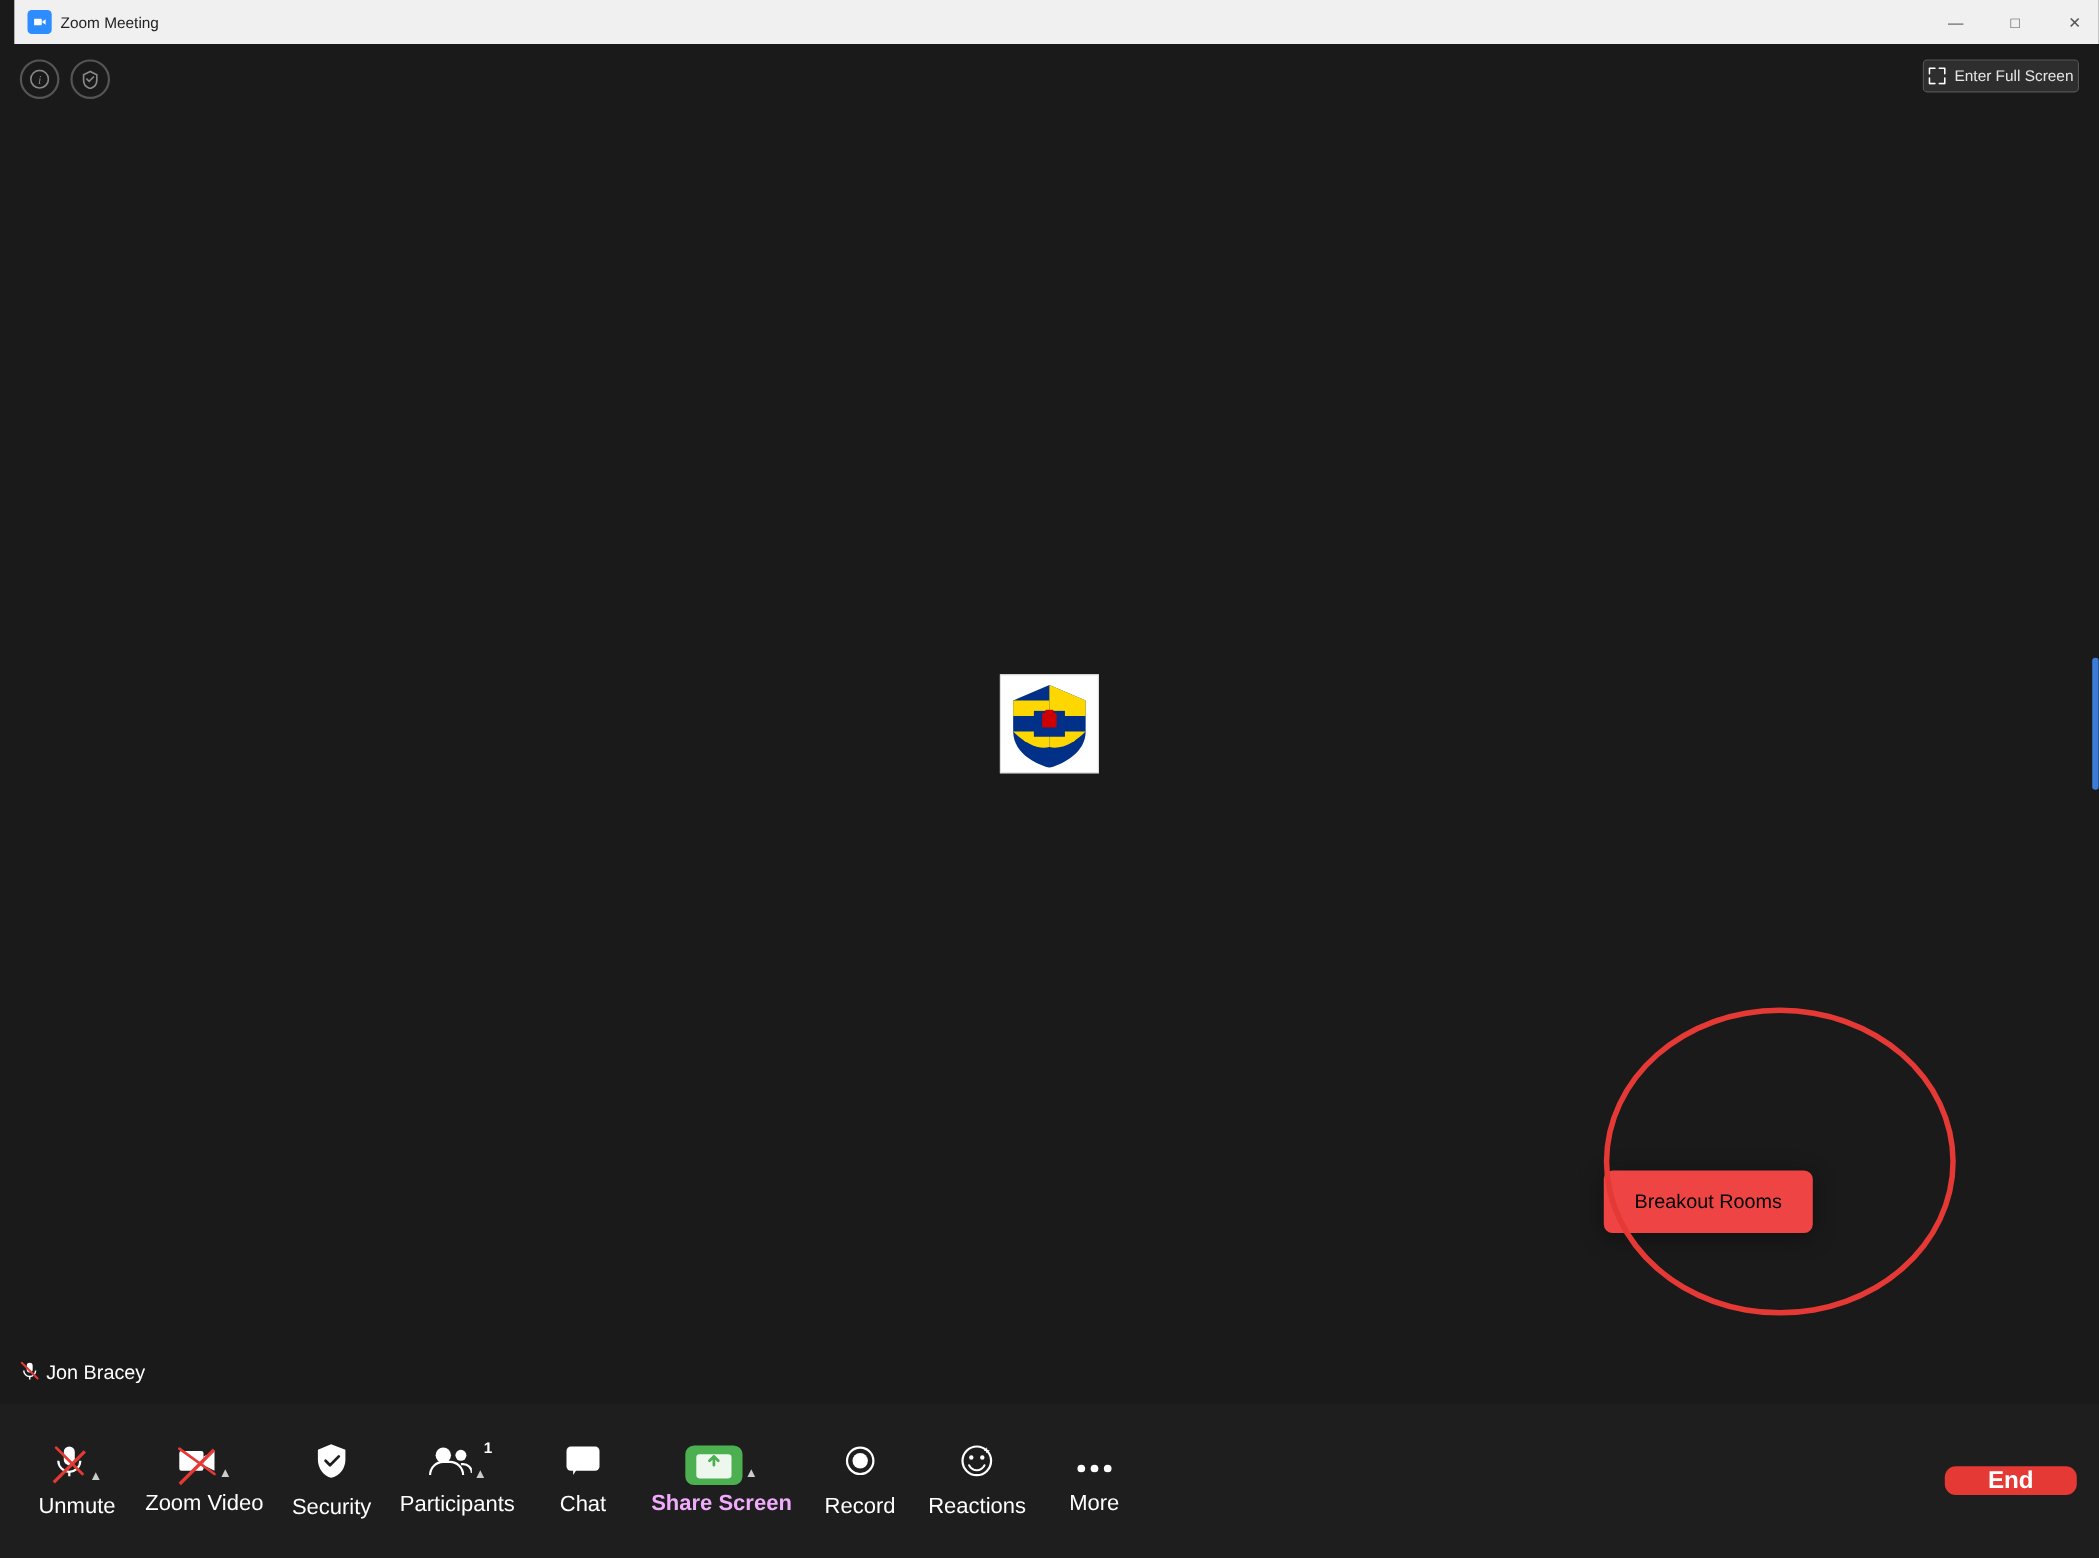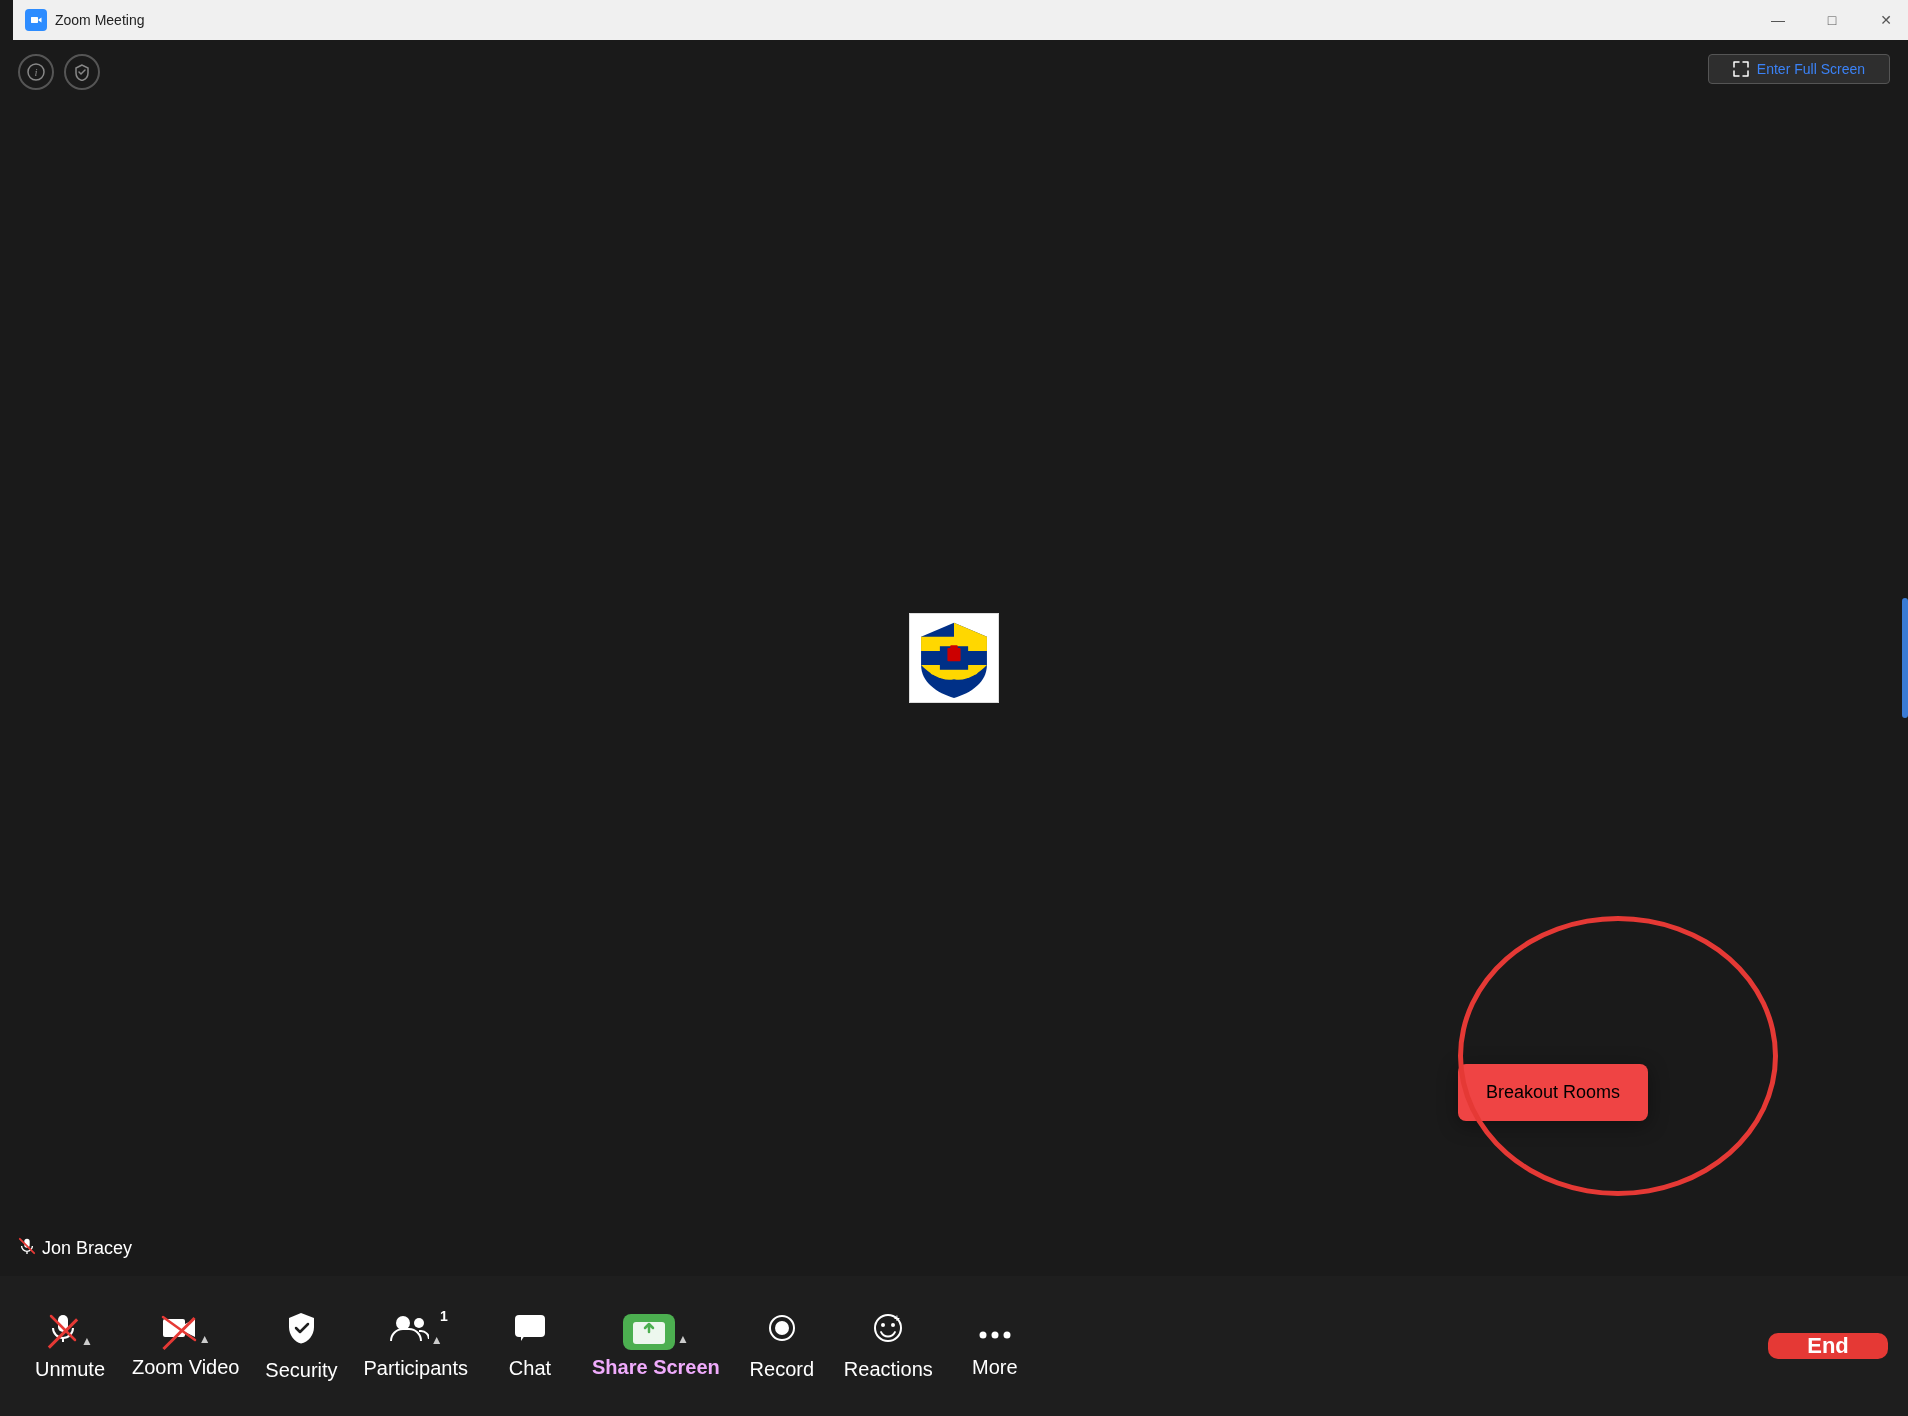--- a/index.html
+++ b/index.html
@@ -96,22 +96,22 @@
       cursor: pointer;
     }
 
     
     .fullscreen-btn {
       position: absolute;
       top: 14px;
       right: 18px;
       background: rgba(50,50,50,0.85);
       border: 1px solid #555;
-      color: #3b82f6;
-      padding: 6px 24px;
+      color: #e5e5e5;
+      padding: 6px 4px;
       font-size: 14px;
       display: flex;
       align-items: center;
       gap: 8px;
       cursor: pointer;
       border-radius: 4px;
       z-index: 5;
     }
 
     

